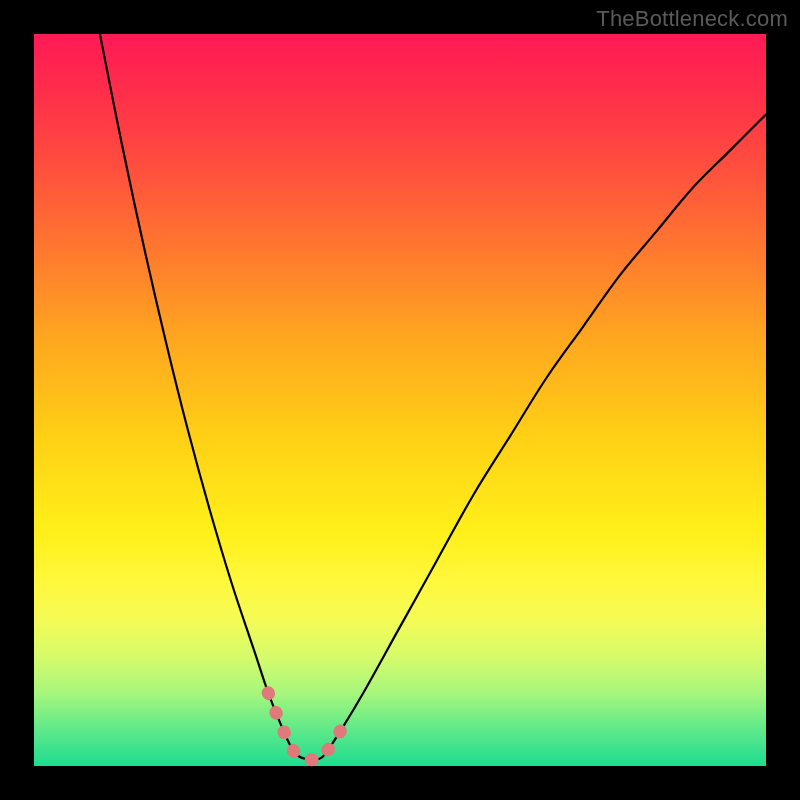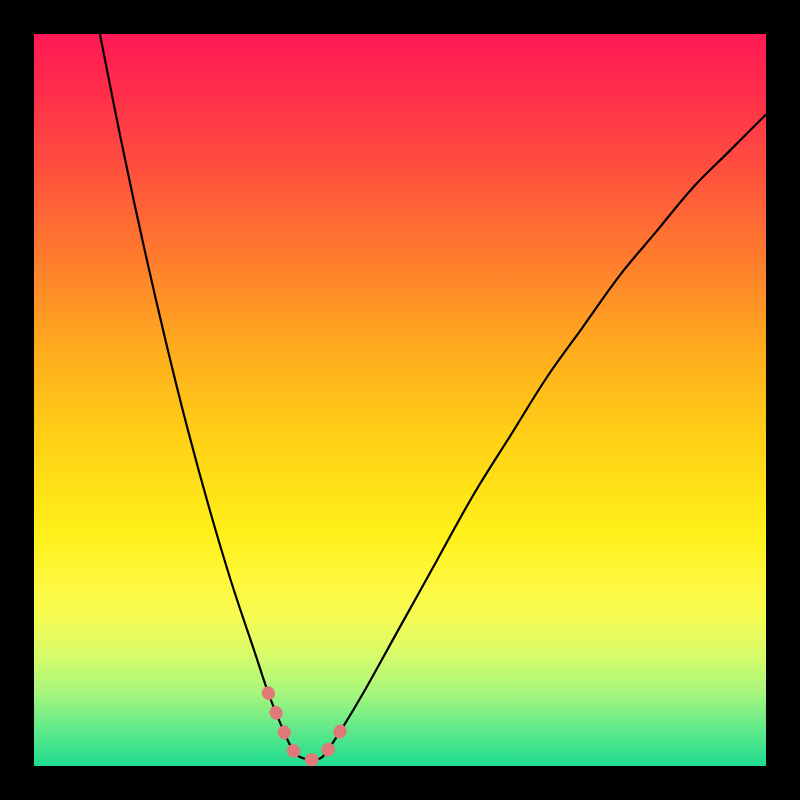--- a/index.html
+++ b/index.html
@@ -61,19 +61,20 @@
     overflow: visible;
   }
 </style>
 </head>
 <body>
 
 <div class="frame">
 
   <div class="plot-area"></div>
 
+  <div class="watermark">TheBottleneck.com</div>
 
   <svg class="curves" viewBox="0 0 732 732">
     <path id="curve-path" fill="none" stroke="#000000" stroke-width="2.2" stroke-linecap="round" stroke-linejoin="round" d="M 65.9 0.0 C 69.8 19.8, 79.9 71.6, 87.8 109.8 C 95.7 148.0, 101.9 176.7, 109.8 212.3 C 117.7 247.9, 123.9 274.5, 131.8 307.4 C 139.7 340.4, 145.8 365.0, 153.7 395.3 C 161.6 425.6, 167.8 448.1, 175.7 475.8 C 183.6 503.5, 189.7 524.0, 197.6 549.0 C 205.5 574.0, 213.0 595.1, 219.6 614.9 C 226.2 634.6, 229.0 644.3, 234.2 658.8 C 239.5 673.3, 244.3 684.9, 248.9 695.4 C 253.5 705.9, 255.9 712.1, 259.9 717.4 C 263.8 722.6, 266.2 723.4, 270.8 724.7 C 275.5 726.0, 281.5 726.0, 285.5 724.7 C 289.4 723.4, 288.8 722.6, 292.8 717.4 C 296.8 712.1, 300.9 705.9, 307.4 695.4 C 314.0 684.9, 318.9 677.2, 329.4 658.8 C 339.9 640.4, 352.8 616.6, 366.0 592.9 C 379.2 569.2, 389.4 550.8, 402.6 527.0 C 415.8 503.3, 426.0 483.6, 439.2 461.2 C 452.4 438.8, 462.6 423.7, 475.8 402.6 C 489.0 381.5, 499.2 363.8, 512.4 344.0 C 525.6 324.3, 535.8 311.2, 549.0 292.8 C 562.2 274.4, 572.4 258.7, 585.6 241.6 C 598.8 224.4, 609.0 213.5, 622.2 197.6 C 635.4 181.8, 645.6 168.2, 658.8 153.7 C 672.0 139.2, 682.2 130.3, 695.4 117.1 C 708.6 103.9, 725.4 87.1, 732.0 80.5"></path>
     <path id="highlight-path" fill="none" stroke="#e07a7a" stroke-width="13" stroke-linecap="round" stroke-linejoin="round" stroke-dasharray="1 20" d="M 234.2 658.8 C 236.9 665.4, 244.3 684.9, 248.9 695.4 C 253.5 705.9, 255.9 712.1, 259.9 717.4 C 263.8 722.6, 266.2 723.4, 270.8 724.7 C 275.5 726.0, 281.5 726.0, 285.5 724.7 C 289.4 723.4, 288.8 722.6, 292.8 717.4 C 296.8 712.1, 304.8 699.4, 307.4 695.4"></path>
   </svg>
 
 </div>
 
 </body></html>

